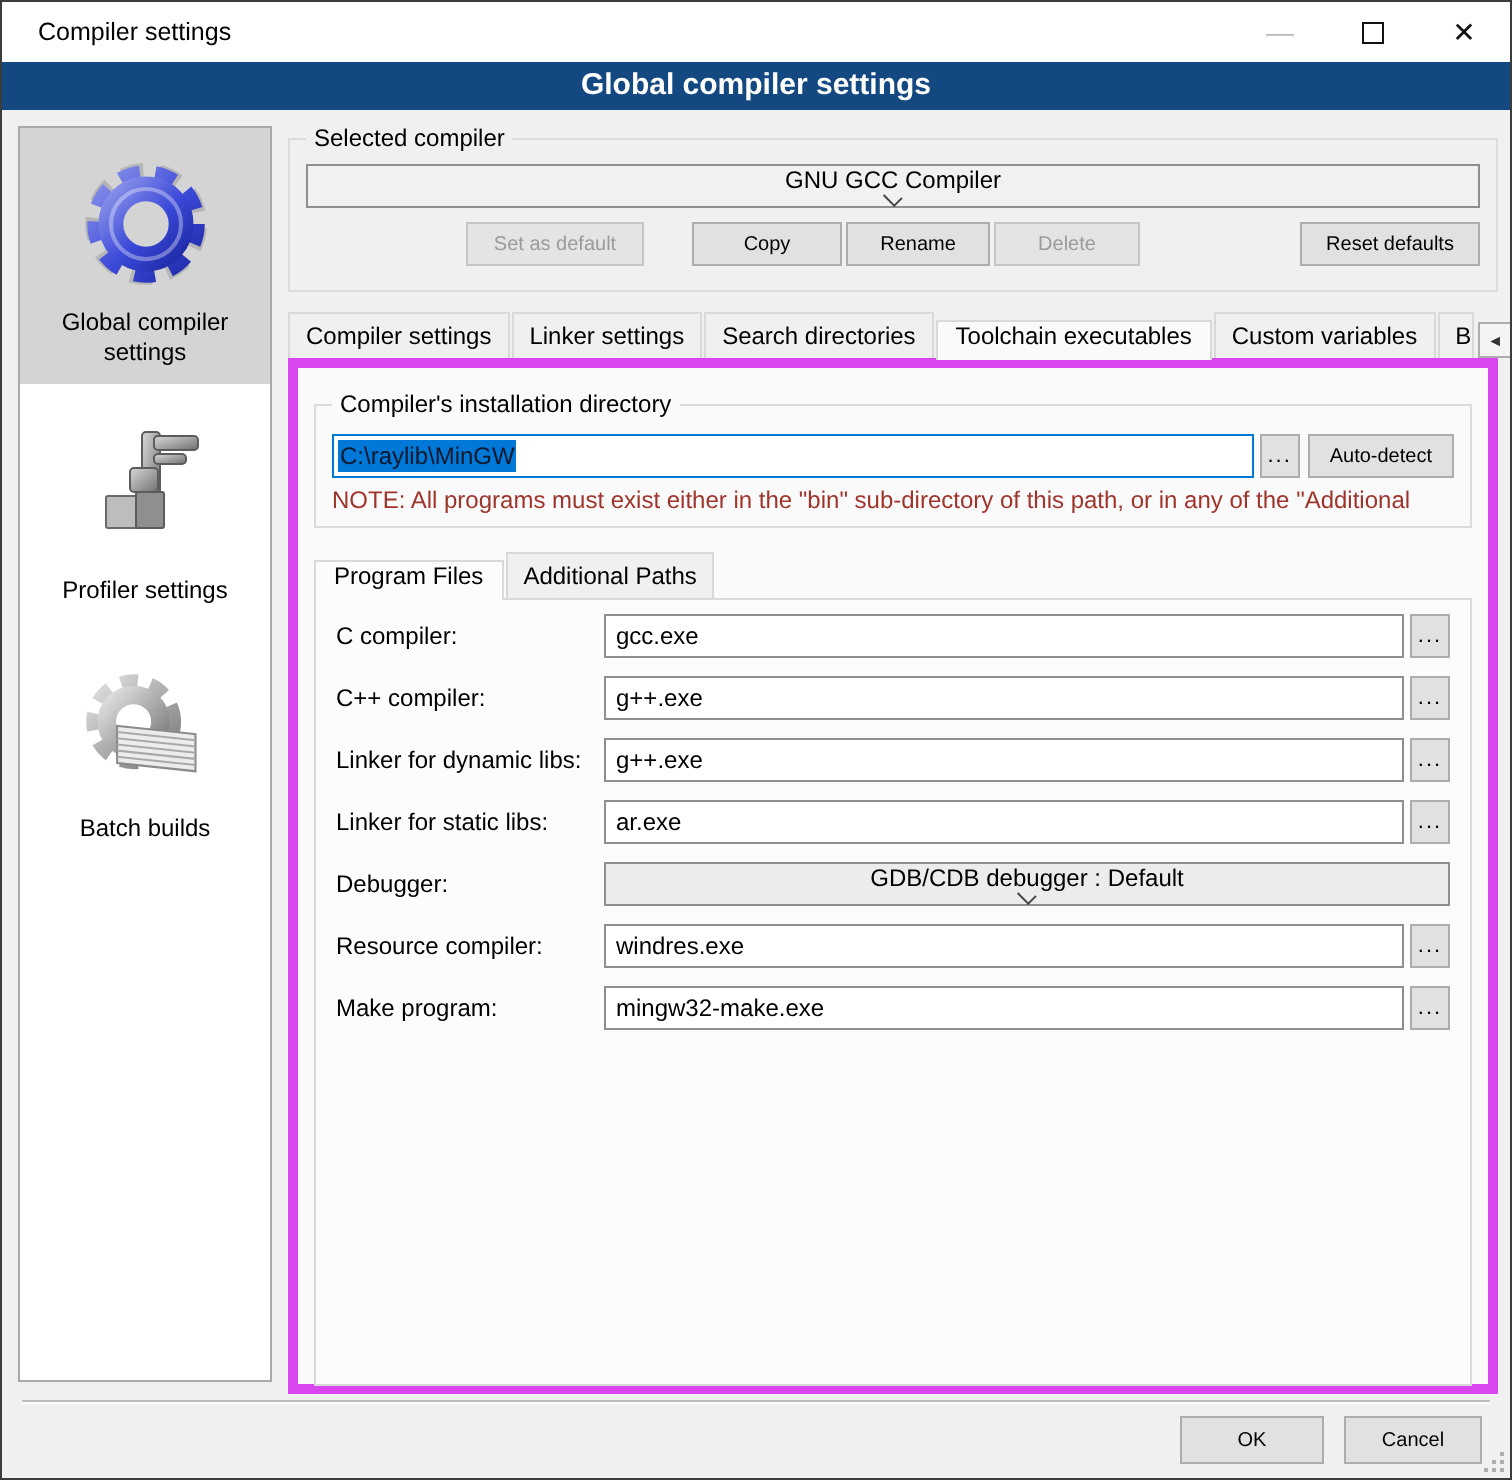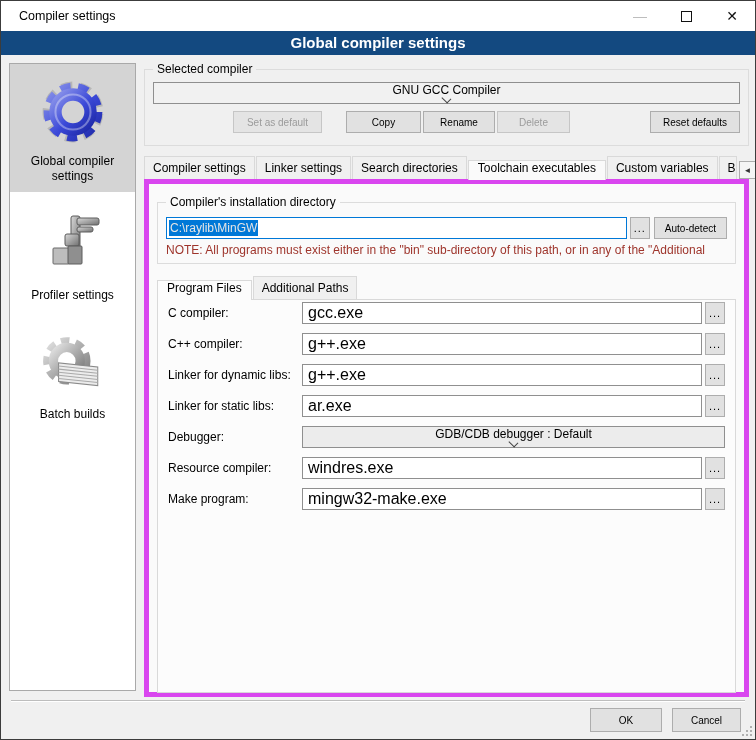--- a/index.html
+++ b/index.html
@@ -67,35 +67,35 @@
 
   .tabpage { position:relative; z-index:1; background:#fafafa; border:5px solid #d946ef;
              height:518px; padding:0 8px; }
 
   
   .gb-install { margin-top:18px; padding:14px 8px 6px 8px; }
   .gb-install > .gb-label { background:#fafafa; }
   .pathrow { display:flex; align-items:center; }
   .pathfield { flex:1; height:22px; background:#fff; border:1px solid #0078d7; display:flex;
                align-items:center; padding:0 2px; overflow:hidden; white-space:nowrap; }
-  .pathfield .sel { background:#0078d7; color:#e5e5e5; padding:1px 1px; }
+  .pathfield .sel { background:#0078d7; color:#0f172a; padding:1px 1px; }
   .browse-btn { width:20px; height:22px; margin-left:3px; font-size:11px; letter-spacing:1px; }
   .autodetect { height:22px; padding:0 10px; margin-left:4px; }
   .note { margin-top:4px; color:#9e342b; white-space:nowrap; overflow:hidden; }
 
   
   .innerstrip { margin-top:12px; }
   .innerstrip .tab.active { background:#fcfcfc; }
   .innerpanel { position:relative; z-index:1; background:#fcfcfc; border:1px solid #d9d9d9;
-                height:394px; padding:2px 10px 0 10px; }
+                height:394px; padding:7px 10px 0 10px; }
 
   .prow { display:flex; align-items:center; margin-bottom:9px; }
   .prow .plabel { width:134px; flex:none; }
   .prow input[type=text] { flex:1; height:22px; border:1px solid #8f8f8f; background:#fff;
-        font-family:"Liberation Sans", sans-serif; font-size:16px; padding:0 5px; outline:none; }
+        font-family:"Liberation Sans", sans-serif; font-size:12px; padding:0 5px; outline:none; }
   .prow .combo { flex:1; background:#ececec; }
 
   
   .footer-line { position:absolute; left:10px; right:10px; bottom:37px; height:2px;
                  border-top:1px solid #bdbdbd; border-bottom:1px solid #fff; }
   .footer-buttons { position:absolute; right:14px; bottom:7px; display:flex; }
   .btn-ok { width:72px; height:24px; }
   .btn-cancel { width:69px; height:24px; margin-left:10px; }
 
   .resize-grip { position:absolute; right:3px; bottom:3px; width:10px; height:10px; }

